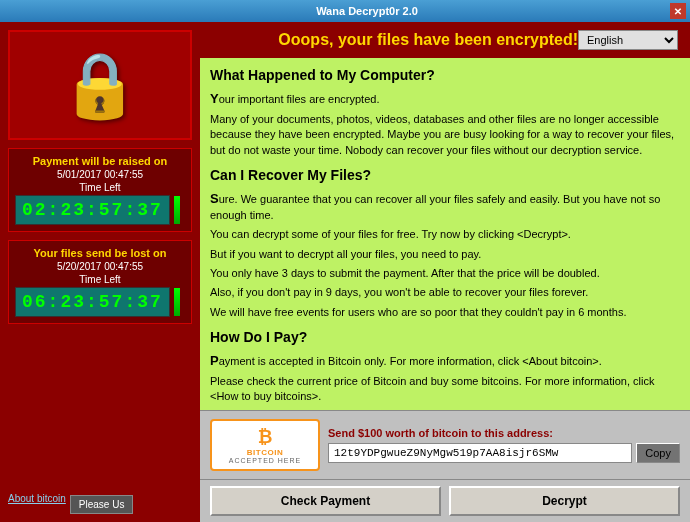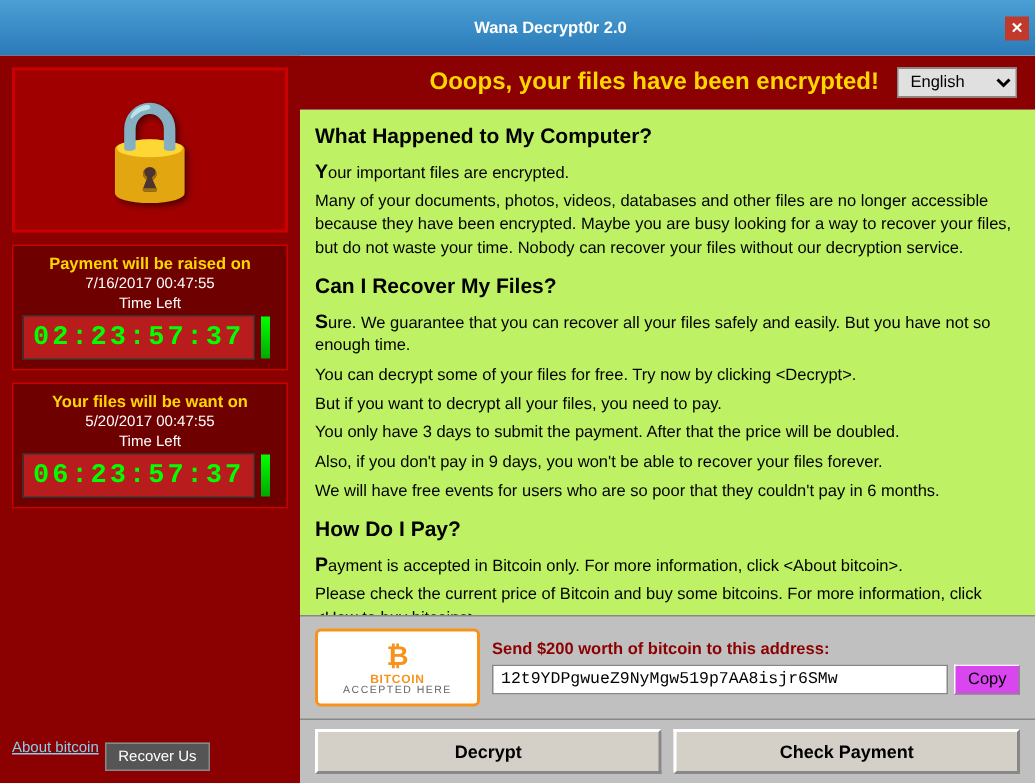--- a/index.html
+++ b/index.html
@@ -9,21 +9,21 @@
       width: 690px;
       height: 522px;
       overflow: hidden;
       display: flex;
       flex-direction: column;
     }
 
     
     .title-bar {
       background: linear-gradient(to bottom, #4a9fd4, #2a7ab8);
-      height: 37px;
+      height: 22px;
       display: flex;
       align-items: center;
       justify-content: space-between;
       padding: 0 4px;
       flex-shrink: 0;
     }
     .title-bar-spacer { width: 60px; }
     .title-bar-title {
       color: white;
       font-size: 11px;
@@ -99,21 +99,21 @@
       margin-bottom: 2px;
     }
 
     .timer-left-label {
       color: white;
       font-size: 10px;
       margin-bottom: 2px;
     }
 
     .timer-display {
-      background: #b91c1c;
+      background: #0f766e;
       color: #00ff00;
       font-family: 'Courier New', monospace;
       font-size: 18px;
       font-weight: bold;
       padding: 4px 6px;
       letter-spacing: 2px;
       border: 1px solid #333;
       display: flex;
       align-items: center;
       justify-content: center;
@@ -180,22 +180,21 @@
       font-weight: bold;
       text-align: right;
       flex: 1;
     }
 
     .lang-select {
       background: #e0e0e0;
       border: 1px solid #888;
       font-size: 11px;
       padding: 2px 4px;
-      width: 80px;
-      margin-left: 12px;
+      width: 100px;
     }
 
     .content-scroll {
       flex: 1;
       overflow-y: auto;
       background: #bef264;
       padding: 8px 10px;
       font-size: 11px;
       color: #000;
       line-height: 1.4;
@@ -285,21 +284,21 @@
     .address-input {
       flex: 1;
       background: white;
       border: 1px solid #888;
       padding: 3px 5px;
       font-size: 11px;
       font-family: 'Courier New', monospace;
     }
 
     .copy-btn {
-      background: #d946ef;
+      background: #737373;
       border: 1px solid #888;
       border-top-color: white;
       border-left-color: white;
       padding: 3px 8px;
       font-size: 11px;
       cursor: pointer;
       white-space: nowrap;
     }
 
     .bottom-buttons {
@@ -346,41 +345,41 @@
 <div class="window-content">
 
   <div class="left-panel">
 
     <div class="lock-image">
       <span class="lock-icon">🔒</span>
     </div>
 
     <div class="timer-box">
       <div class="timer-label-yellow">Payment will be raised on</div>
-      <div class="timer-date">7/16/2017 00:47:55</div>
+      <div class="timer-date">5/01/2017 00:47:55</div>
       <div class="timer-left-label">Time Left</div>
       <div class="timer-row">
         <div class="timer-display">02:23:57:37</div>
         <div class="progress-bar-vert"></div>
       </div>
     </div>
 
     <div class="timer-box">
-      <div class="timer-label-yellow">Your files will be want on</div>
+      <div class="timer-label-yellow">Your files send be lost on</div>
       <div class="timer-date">5/20/2017 00:47:55</div>
       <div class="timer-left-label">Time Left</div>
       <div class="timer-row">
         <div class="timer-display">06:23:57:37</div>
         <div class="progress-bar-vert"></div>
       </div>
     </div>
 
     <div class="bottom-links">
       <span class="link-text">About bitcoin</span>
-      <button class="contact-us-btn">Recover Us</button>
+      <button class="contact-us-btn">Please Us</button>
     </div>
   </div>
 
   <div class="right-panel">
 
     <div class="right-header">
       <div class="right-header-title">Ooops, your files have been encrypted!</div>
       <select class="lang-select">
       <option value="English">English</option><option value="中文">中文</option><option value="Español">Español</option><option value="Français">Français</option><option value="Deutsch">Deutsch</option><option value="Русский">Русский</option><option value="日本語">日本語</option><option value="한국어">한국어</option><option value="Português">Português</option><option value="العربية">العربية</option></select>
     </div>
@@ -405,27 +404,27 @@
 
     </div>
 
     <div class="bitcoin-section">
       <div class="bitcoin-logo">
         <span class="bitcoin-icon">₿</span>
         <div class="bitcoin-text">bitcoin</div>
         <div class="bitcoin-accepted">ACCEPTED HERE</div>
       </div>
       <div class="bitcoin-right">
-        <div class="send-label">Send $200 worth of bitcoin to this address:</div>
+        <div class="send-label">Send $100 worth of bitcoin to this address:</div>
         <div class="address-row">
           <input class="address-input" type="text" readonly="" value="12t9YDPgwueZ9NyMgw519p7AA8isjr6SMw" style="">
           <button class="copy-btn">Copy</button>
         </div>
       </div>
     </div>
 
     <div class="bottom-buttons">
+      <button class="action-btn">Check Payment</button>
       <button class="action-btn">Decrypt</button>
-      <button class="action-btn">Check Payment</button>
     </div>
 
   </div>
 </div>
 
 </body></html>

